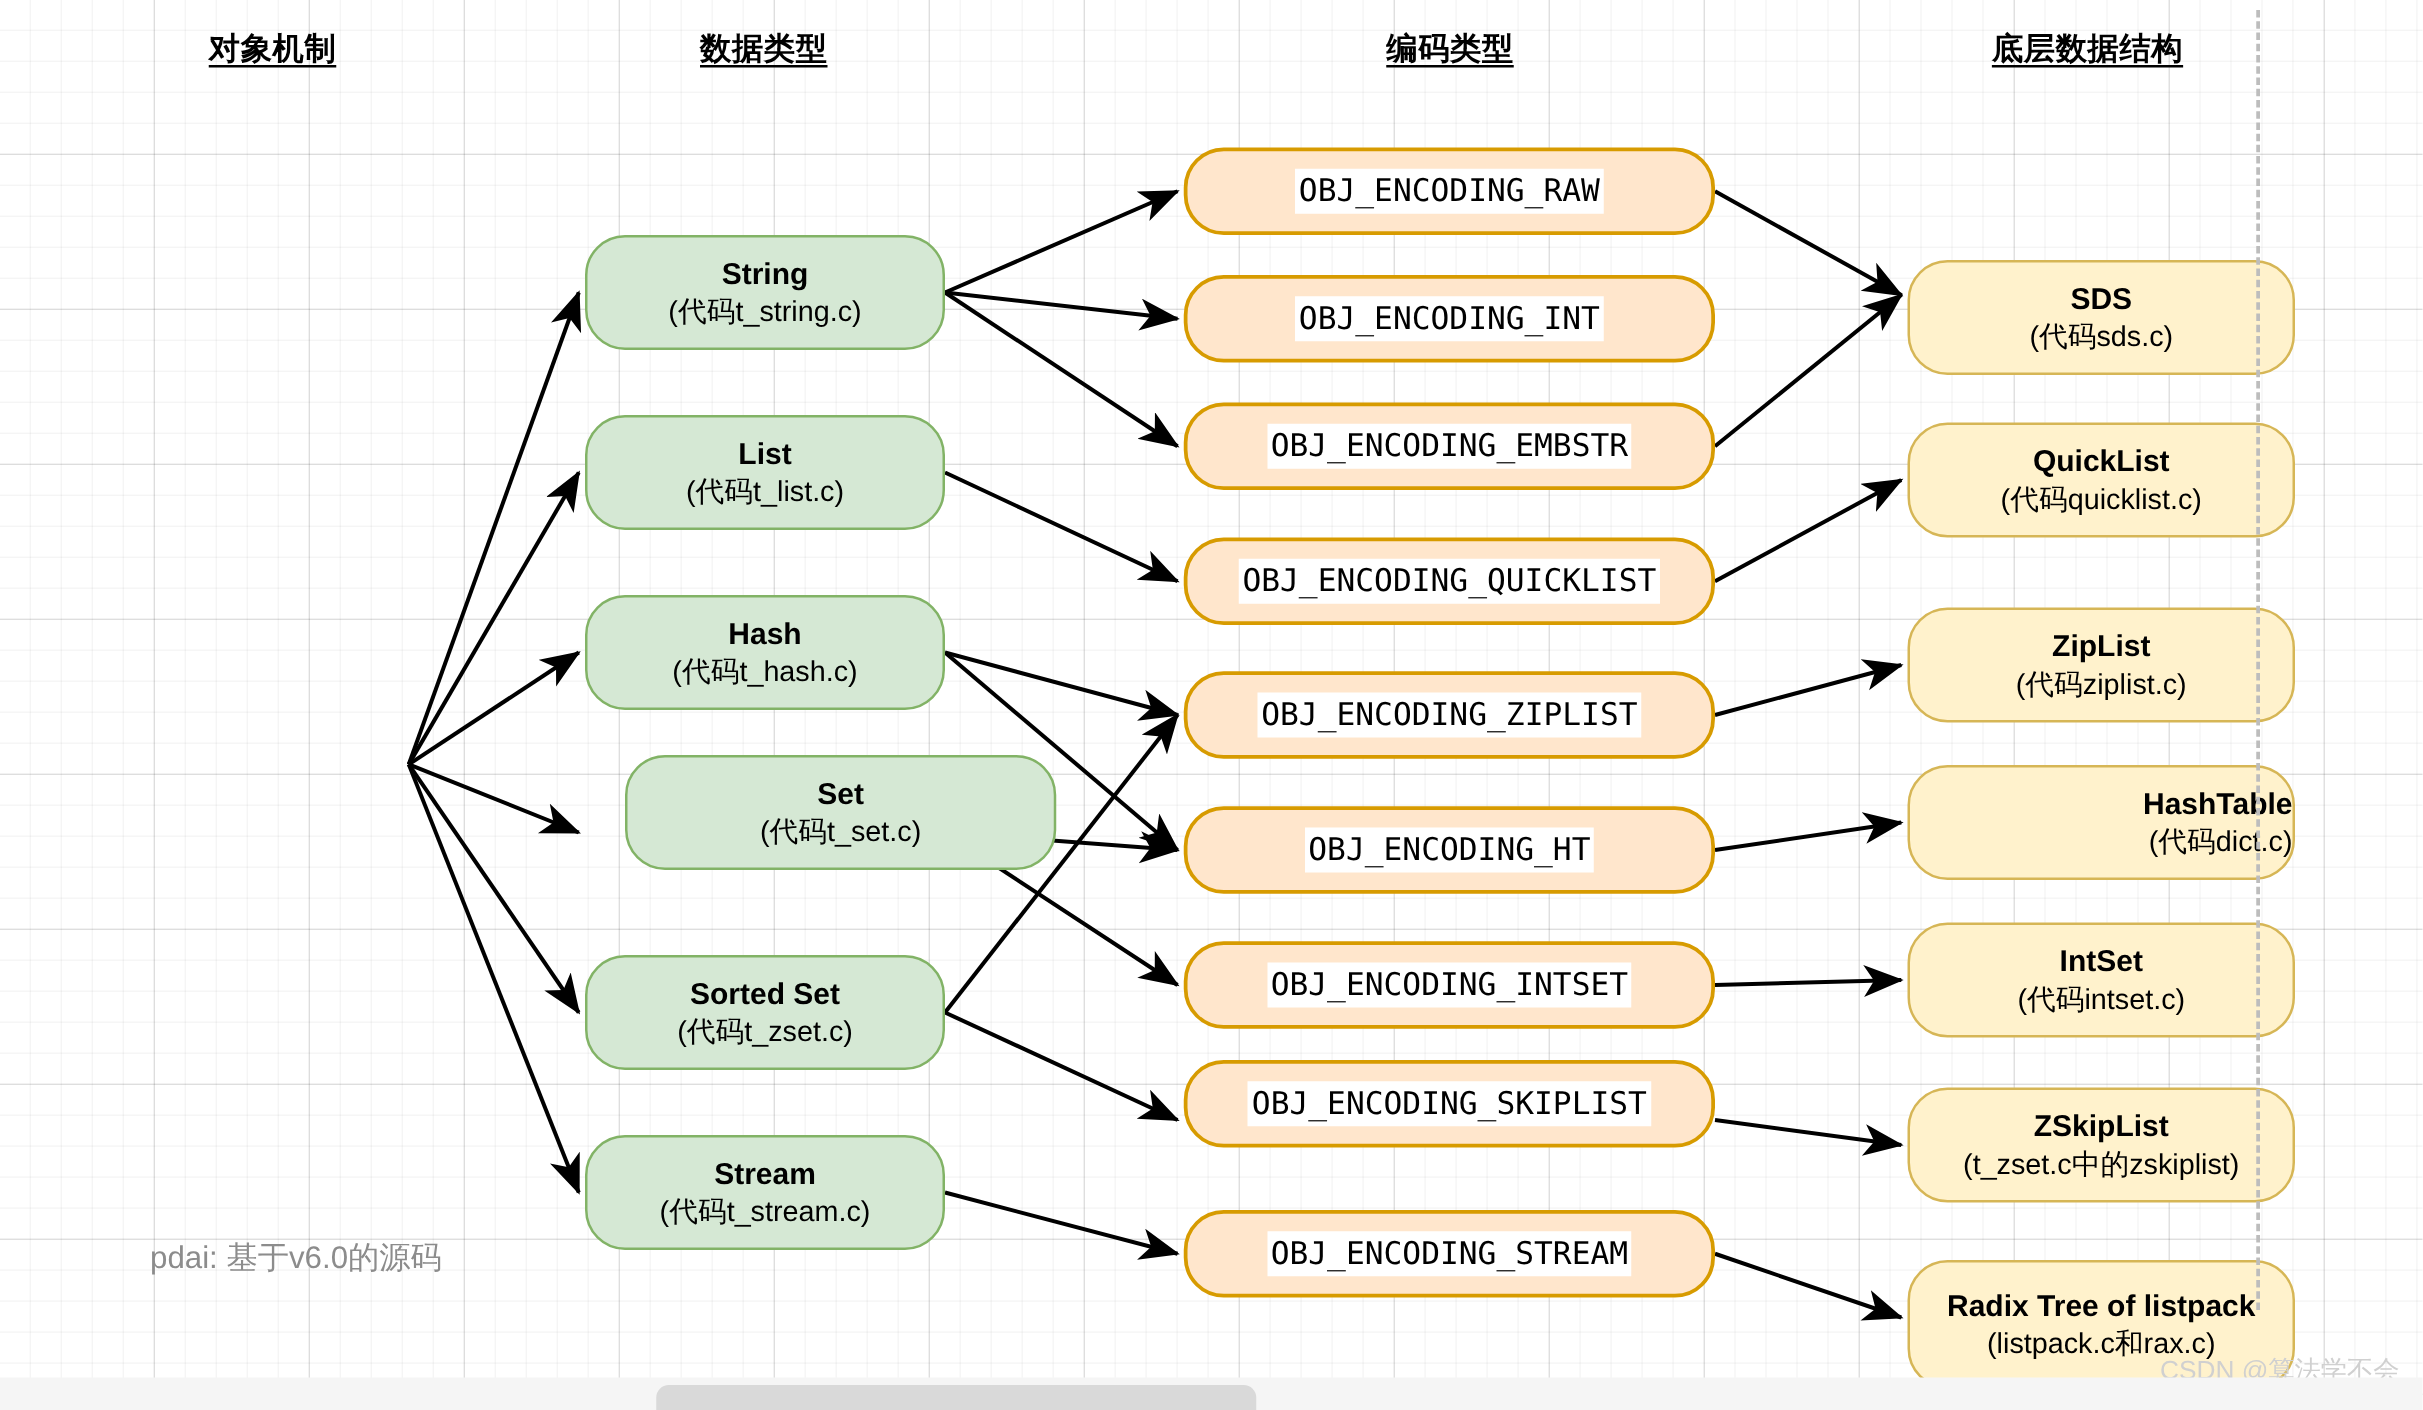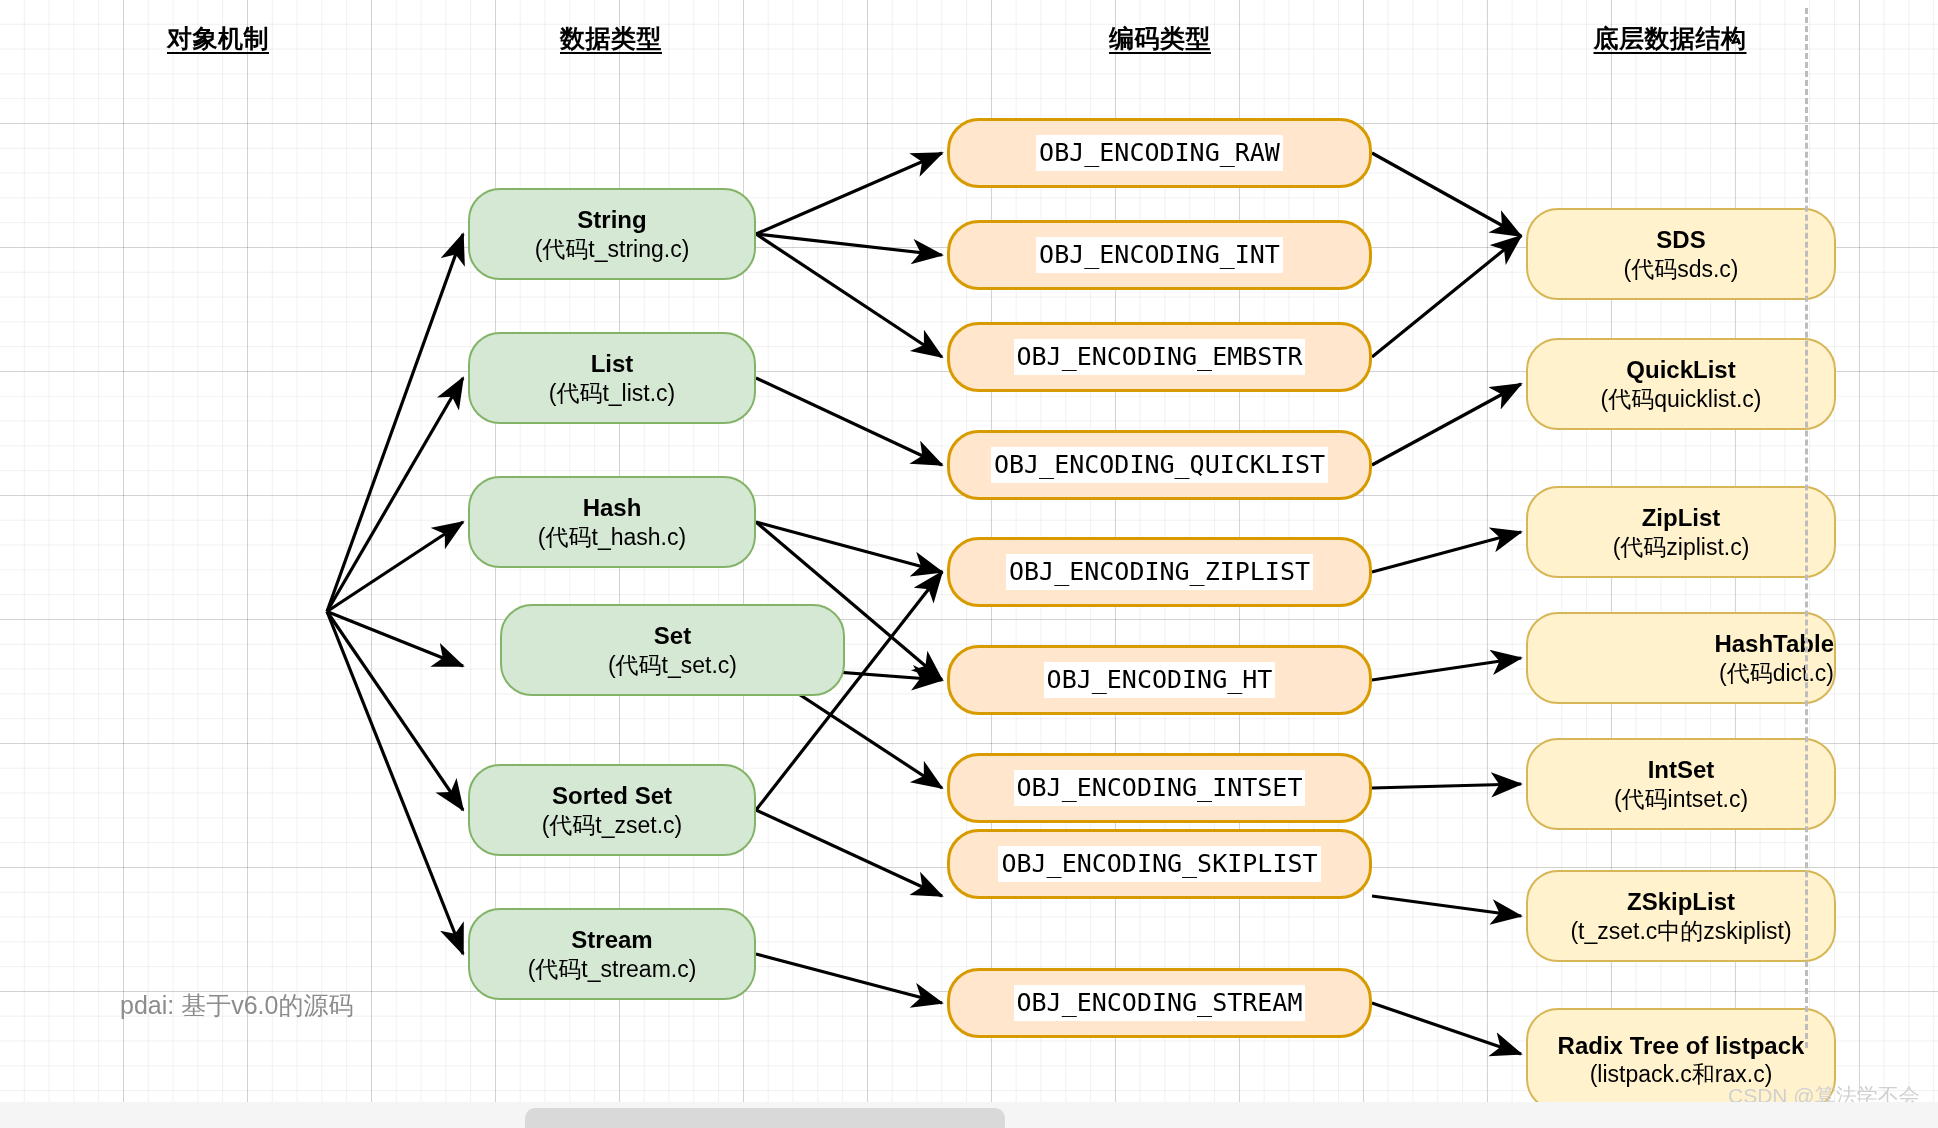--- a/index.html
+++ b/index.html
@@ -157,21 +157,21 @@
       </div>
       <div class="node n-orange" id="node-ziplist" style="left: 947px; top: 537px; width: 425px; height: 70px;">
         <div class="code">OBJ_ENCODING_ZIPLIST</div>
       </div>
       <div class="node n-orange" id="node-ht" style="left: 947px; top: 645px; width: 425px; height: 70px;">
         <div class="code">OBJ_ENCODING_HT</div>
       </div>
       <div class="node n-orange" id="node-intset" style="left: 947px; top: 753px; width: 425px; height: 70px;">
         <div class="code">OBJ_ENCODING_INTSET</div>
       </div>
-      <div class="node n-orange" id="node-skiplist" style="left: 947px; top: 829px; width: 425px; height: 70px; align-items: center;">
+      <div class="node n-orange" id="node-skiplist" style="left: 947px; top: 848px; width: 425px; height: 70px; align-items: center;">
         <div class="code">OBJ_ENCODING_SKIPLIST</div>
       </div>
       <div class="node n-orange" id="node-stream-enc" style="left: 947px; top: 968px; width: 425px; height: 70px;">
         <div class="code">OBJ_ENCODING_STREAM</div>
       </div>
     </div>
   <div id="structure-nodes">
       <div class="node n-yellow" id="node-sds" style="left: 1526px; top: 190px; width: 310px; height: 92px; margin-top: 18px;">
         <div class="t1">SDS</div>
         <div class="t2">(代码sds.c)</div>

